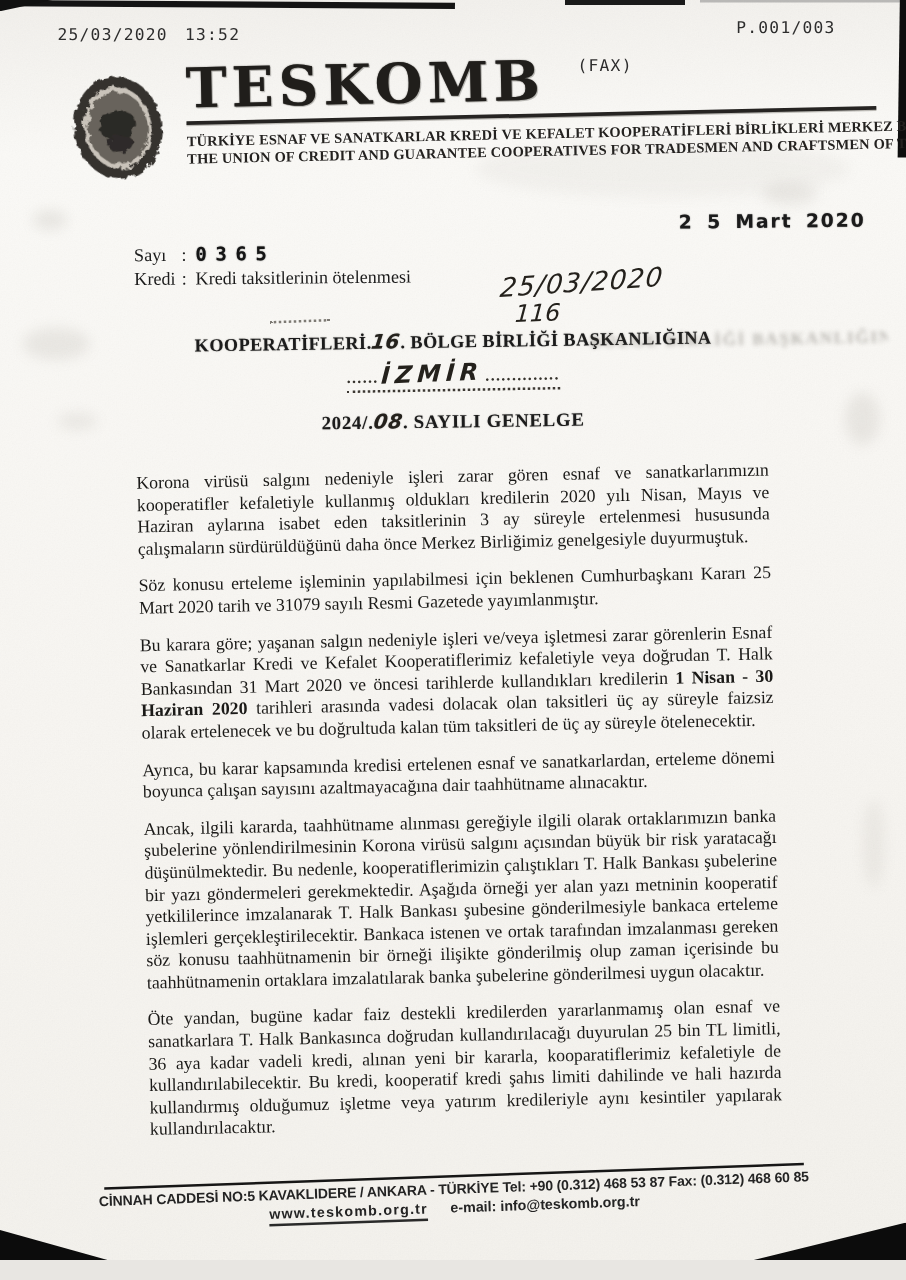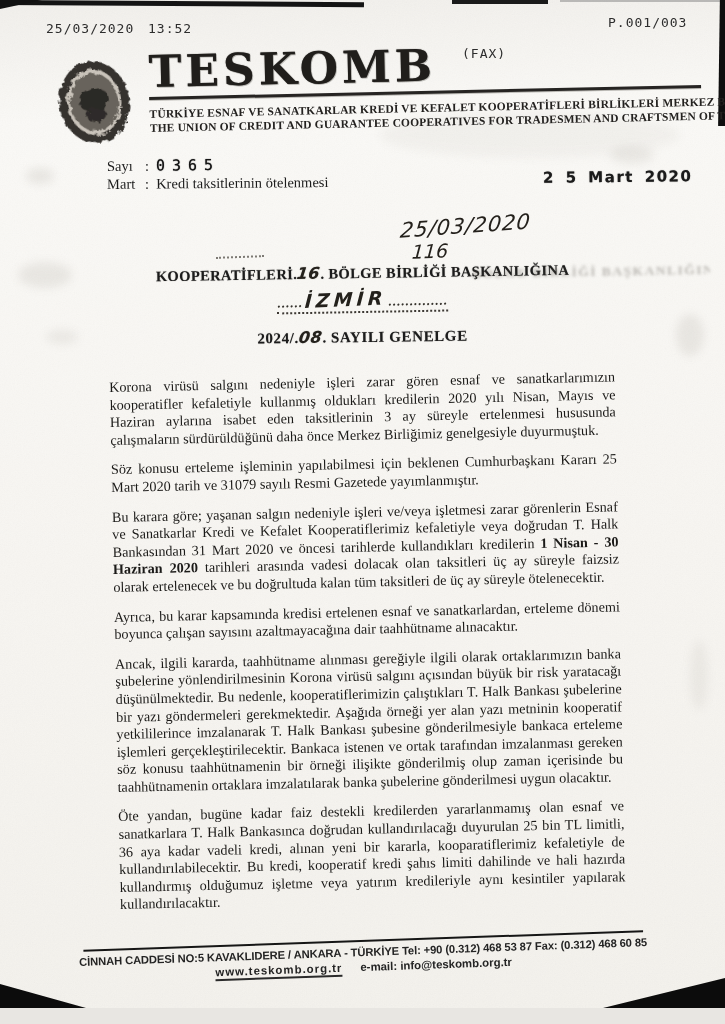--- a/index.html
+++ b/index.html
@@ -16,34 +16,34 @@
   .wedge-tl{position:absolute;left:0;top:0;width:42px;height:9px;background:#111;clip-path:polygon(0 0,100% 0,0 100%);}
   .tri-bl{position:absolute;left:0;bottom:0;width:86px;height:24px;background:#0c0c0c;clip-path:polygon(0 0,0 100%,100% 100%);}
   .tri-br{position:absolute;right:0;bottom:0;width:122px;height:30px;background:#0c0c0c;clip-path:polygon(100% 0,100% 100%,0 100%);}
   .smudge{position:absolute;background:#938d83;border-radius:50%;filter:blur(5px);pointer-events:none;}
   .noise-overlay{position:absolute;left:0;top:0;pointer-events:none;opacity:.55;}
   
   .fax{position:absolute;top:21px;font-family:"DejaVu Sans Mono",monospace;font-size:13px;color:#2d2d2d;letter-spacing:1px;white-space:nowrap;}
   .fax-date{left:46px;}
   .fax-time{left:127px;padding-left:21px;}
   .fax-label{left:462px;top:18px;margin-top:28px;}
-  .fax-page{left:608px;top:15px;}
+  .fax-page{left:589px;top:15px;}
   
   .letterhead{position:absolute;left:55px;top:52px;width:655px;transform:rotate(-1.25deg);transform-origin:left bottom;}
   .seal{position:absolute;left:0;top:6px;}
   .lh-text{margin-left:95px;}
   .acronym{font-family:"DejaVu Serif",serif;font-weight:bold;font-size:44px;line-height:44px;letter-spacing:4px;color:#201e1b;text-shadow:0 0 1px rgba(40,38,34,.8),1px 1px 0 rgba(60,58,52,.25);}
   .lh-rule{width:552px;height:3px;background:#262422;margin:3px 0 7px 0;box-shadow:0 1px 0 rgba(80,76,70,.35);}
   .lh-name{font-family:"Liberation Serif",serif;font-weight:bold;font-size:11.5px;line-height:14px;letter-spacing:.15px;color:#242220;white-space:nowrap;}
   
   .refblock{position:absolute;left:107px;top:156px;transform:rotate(-.5deg);font-size:14.5px;}
   .ref-row{height:19px;white-space:nowrap;}
-  .ref-label{display:inline-block;width:38px;}
+  .ref-label{display:inline-block;width:38px;margin-top:40px;}
   .ref-colon{display:inline-block;margin-right:7px;}
-  .stamp-digits{font-family:"DejaVu Sans Mono",monospace;font-weight:normal;font-size:15px;letter-spacing:7px;color:#141414;text-shadow:0 0 1px #333;}
+  .stamp-digits{font-family:"DejaVu Sans Mono",monospace;font-weight:bold;font-size:15px;letter-spacing:7px;color:#141414;text-shadow:0 0 1px #333;}
   .date-stamp{position:absolute;left:543px;top:168px;font-family:"DejaVu Sans",sans-serif;font-weight:bold;font-size:15px;letter-spacing:1.5px;word-spacing:4px;color:#1b1b1b;transform:rotate(-.6deg);text-shadow:0 0 1px rgba(20,20,20,.6);}
   
   .hand{font-family:"DejaVu Sans",sans-serif;font-style:italic;color:#24211c;}
   .hand-date{position:absolute;left:400px;top:214px;font-size:21px;transform:rotate(-4deg) skewX(-10deg);letter-spacing:1px;}
   .hand-number{position:absolute;left:412px;top:240px;font-size:19px;transform:rotate(-2deg) skewX(-6deg);}
   .hand-inline{font-size:16px;font-weight:bold;transform:skewX(-8deg);display:inline-block;}
   .hand-city{font-size:19px;font-weight:bold;letter-spacing:4px;transform:skewX(-6deg) rotate(-1.5deg);display:inline-block;padding:0 2px;}
   
   .center-line{position:absolute;left:0;width:100%;text-align:center;white-space:nowrap;}
   .recipient{top:263px;font-weight:bold;font-size:14.5px;letter-spacing:.4px;transform:rotate(-.9deg);text-shadow:0 0 1px rgba(30,28,24,.5);}
@@ -122,21 +122,21 @@
       <div class="lh-name">TÜRKİYE ESNAF VE SANATKARLAR KREDİ VE KEFALET KOOPERATİFLERİ BİRLİKLERİ MERKEZ BİRLİĞİ</div>
       <div class="lh-name">THE UNION OF CREDIT AND GUARANTEE COOPERATIVES FOR TRADESMEN AND CRAFTSMEN OF TURKEY</div>
     </div>
   </div>
 
   <div class="refblock">
     <div class="ref-row">
       <span class="ref-label">Sayı</span><span class="ref-colon">:</span><span class="stamp-digits">0365</span>
     </div>
     <div class="ref-row">
-      <span class="ref-label">Mart</span><span class="ref-colon">:</span><span>Kredi taksitlerinin ötelenmesi</span>
+      <span class="ref-label">Kredi</span><span class="ref-colon">:</span><span>Kredi taksitlerinin ötelenmesi</span>
     </div>
   </div>
   <div class="date-stamp">2 5 Mart 2020</div>
 
   <div class="hand hand-date">25/03/2020</div>
   <div class="hand hand-number">116</div>
 
   <div class="correction-marks"></div>
   <div class="center-line recipient">
     <span>KOOPERATİFLERİ.</span><span class="hand hand-inline">16</span><span>.</span><span> BÖLGE BİRLİĞİ BAŞKANLIĞINA</span>

